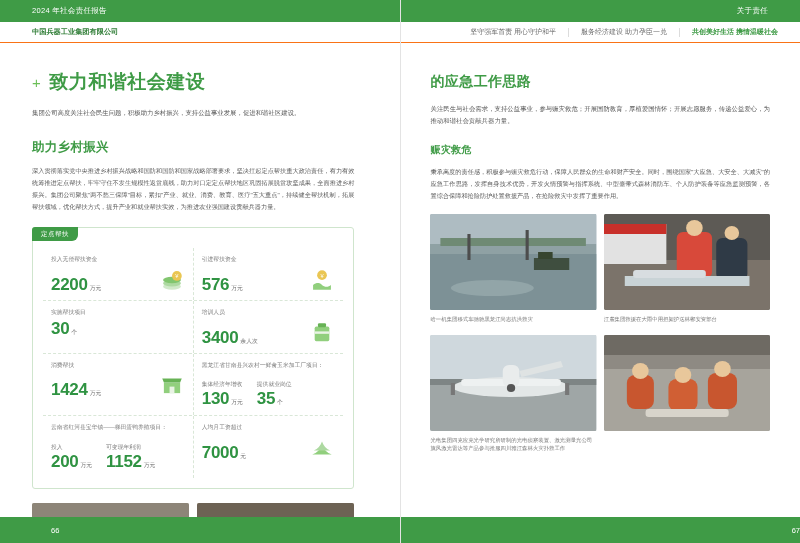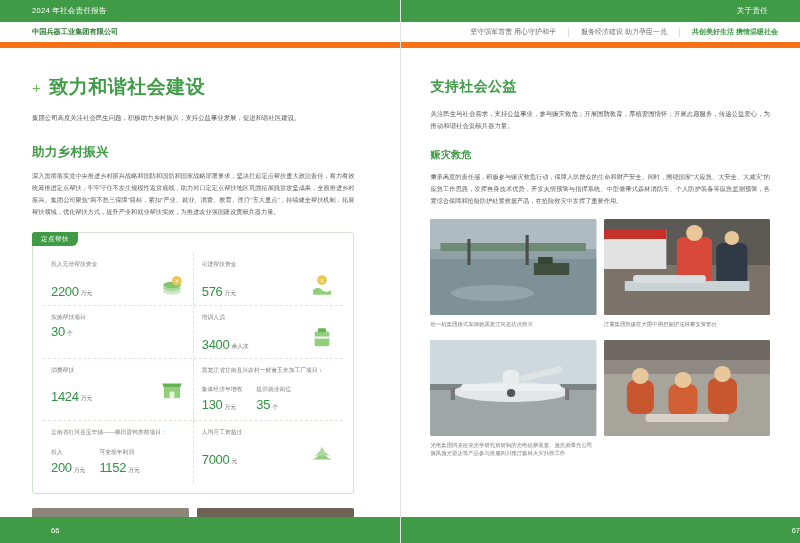--- a/index.html
+++ b/index.html
@@ -16,21 +16,21 @@
 
   
   .topbar{
     height:22px;background:#3f9b46;display:flex;align-items:center;
     color:#fff;font-size:7.5px;letter-spacing:.3px;
   }
   .topbar.left{padding-left:32px;}
   .topbar.right{justify-content:flex-end;padding-right:32px;}
   .subbar{
     height:20px;display:flex;align-items:center;
-    border-bottom:6px solid #f97316;
+    border-bottom:1px solid #f97316;
     font-size:7px;color:#4a4a4a;
   }
   .subbar.left{padding-left:32px;}
   .subbar .company{color:#2f7d36;font-weight:bold;font-size:7.2px;}
   .subbar.right{padding-right:10px;justify-content:flex-end;gap:0;}
   .navitem{
     font-size:7px;color:#6b6b6b;padding:0 12px;white-space:nowrap;
   }
   .navitem.active{color:#3f9b46;font-weight:bold;}
   .navsep{width:1px;height:9px;background:#dcdcdc;}
@@ -73,21 +73,21 @@
   .srow{display:flex;}
   .scell{
     flex:1;padding:7px 8px 7px 8px;position:relative;box-sizing:border-box;
   }
   .scell.bordR{border-right:1px dashed #d9e7d7;}
   .srow.bordB{border-bottom:1px dashed #d9e7d7;}
   .slabel{font-size:5.8px;color:#7b7b7b;line-height:1.5;}
   .svalline{display:flex;align-items:flex-end;justify-content:space-between;margin-top:3px;}
   .svals{display:flex;align-items:flex-end;gap:14px;}
   .sval{
-    font-size:13px;color:#2f9342;font-weight:normal;line-height:1;letter-spacing:-.3px;
+    font-size:17px;color:#2f9342;font-weight:bold;line-height:1;letter-spacing:-.3px;
   }
   .sunit{font-size:5.8px;color:#6f6f6f;margin-left:2px;font-weight:normal;}
   .vgroup{display:flex;align-items:flex-end;}
   .ic{width:26px;height:26px;flex:0 0 26px;opacity:.95;}
 
   
   .photos{display:flex;gap:8px;margin-top:14px;}
   .photo{flex:1;}
   .ph{width:100%;height:80px;border-radius:2px;overflow:hidden;position:relative;}
   .cap{
@@ -342,21 +342,21 @@
     <div class="subbar right">
       <span class="navitem">坚守强军首责 用心守护和平</span>
       <span class="navsep"></span>
       <span class="navitem">服务经济建设 助力孕臣一兑</span>
       <span class="navsep"></span>
       <span class="navitem active">共创美好生活 携情温暖社会</span>
     </div>
 
     <div class="content">
 
-      <h2 class="title2">支持社会公益</h2>
+      <h2 class="title2">的应急工作思路</h2>
 
       <p class="lead">关注民生与社会需求，支持公益事业，参与赈灾救危；开展国防教育，厚植爱国情怀；开展志愿服务，传递公益爱心，为推动和谐社会贡献兵器力量。</p>
 
       <h4 class="sub">赈灾救危</h4>
 
       <p class="body">秉承高度的责任感，积极参与赈灾救危行动，保障人民群众的生命和财产安全。同时，围绕国家"大应急、大安全、大减灾"的应急工作思路，发挥自身技术优势，开发火情预警与指挥系统、中型臺带式森林消防车、个人防护装备等应急监测预警，各置综合保障和抢险防护处置救援产品，在抢险救灾中发挥了重要作用。</p>
 
       <div class="photos2">
         <div style="flex:1">
           <div class="ph2">

